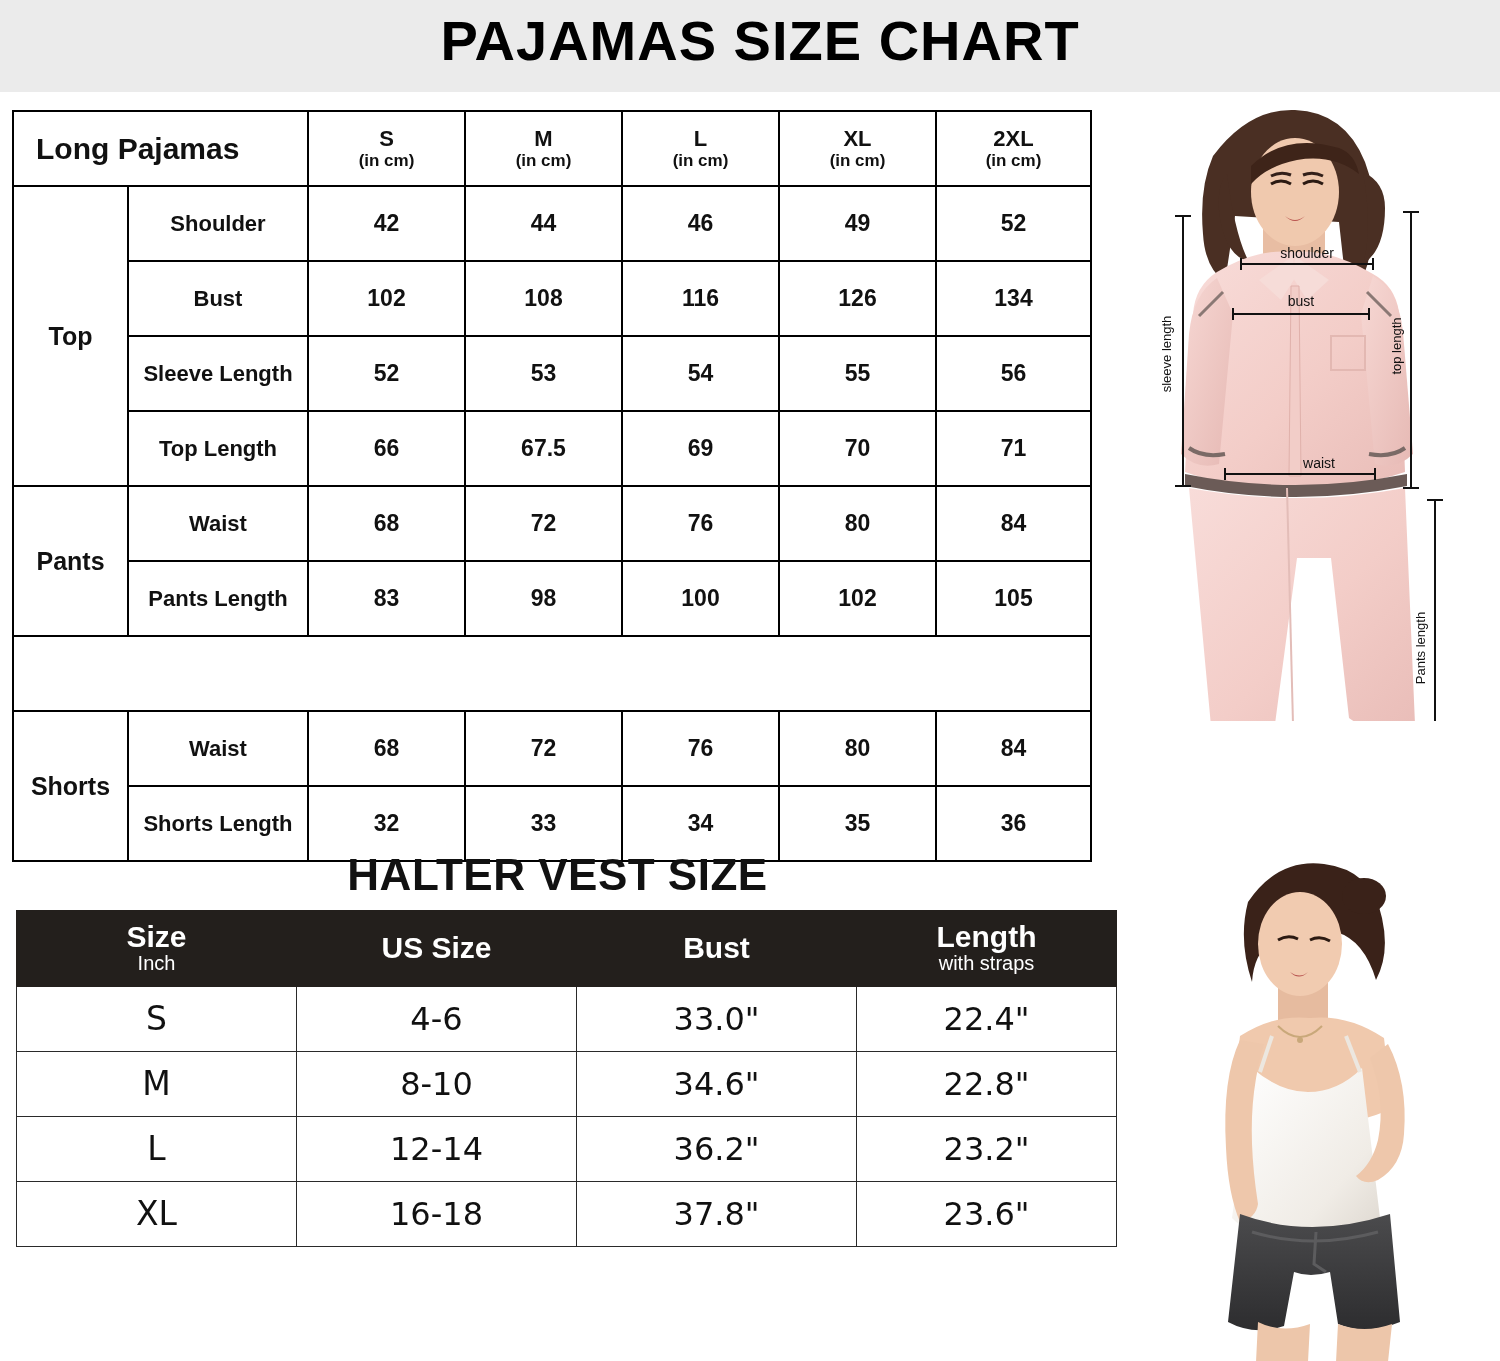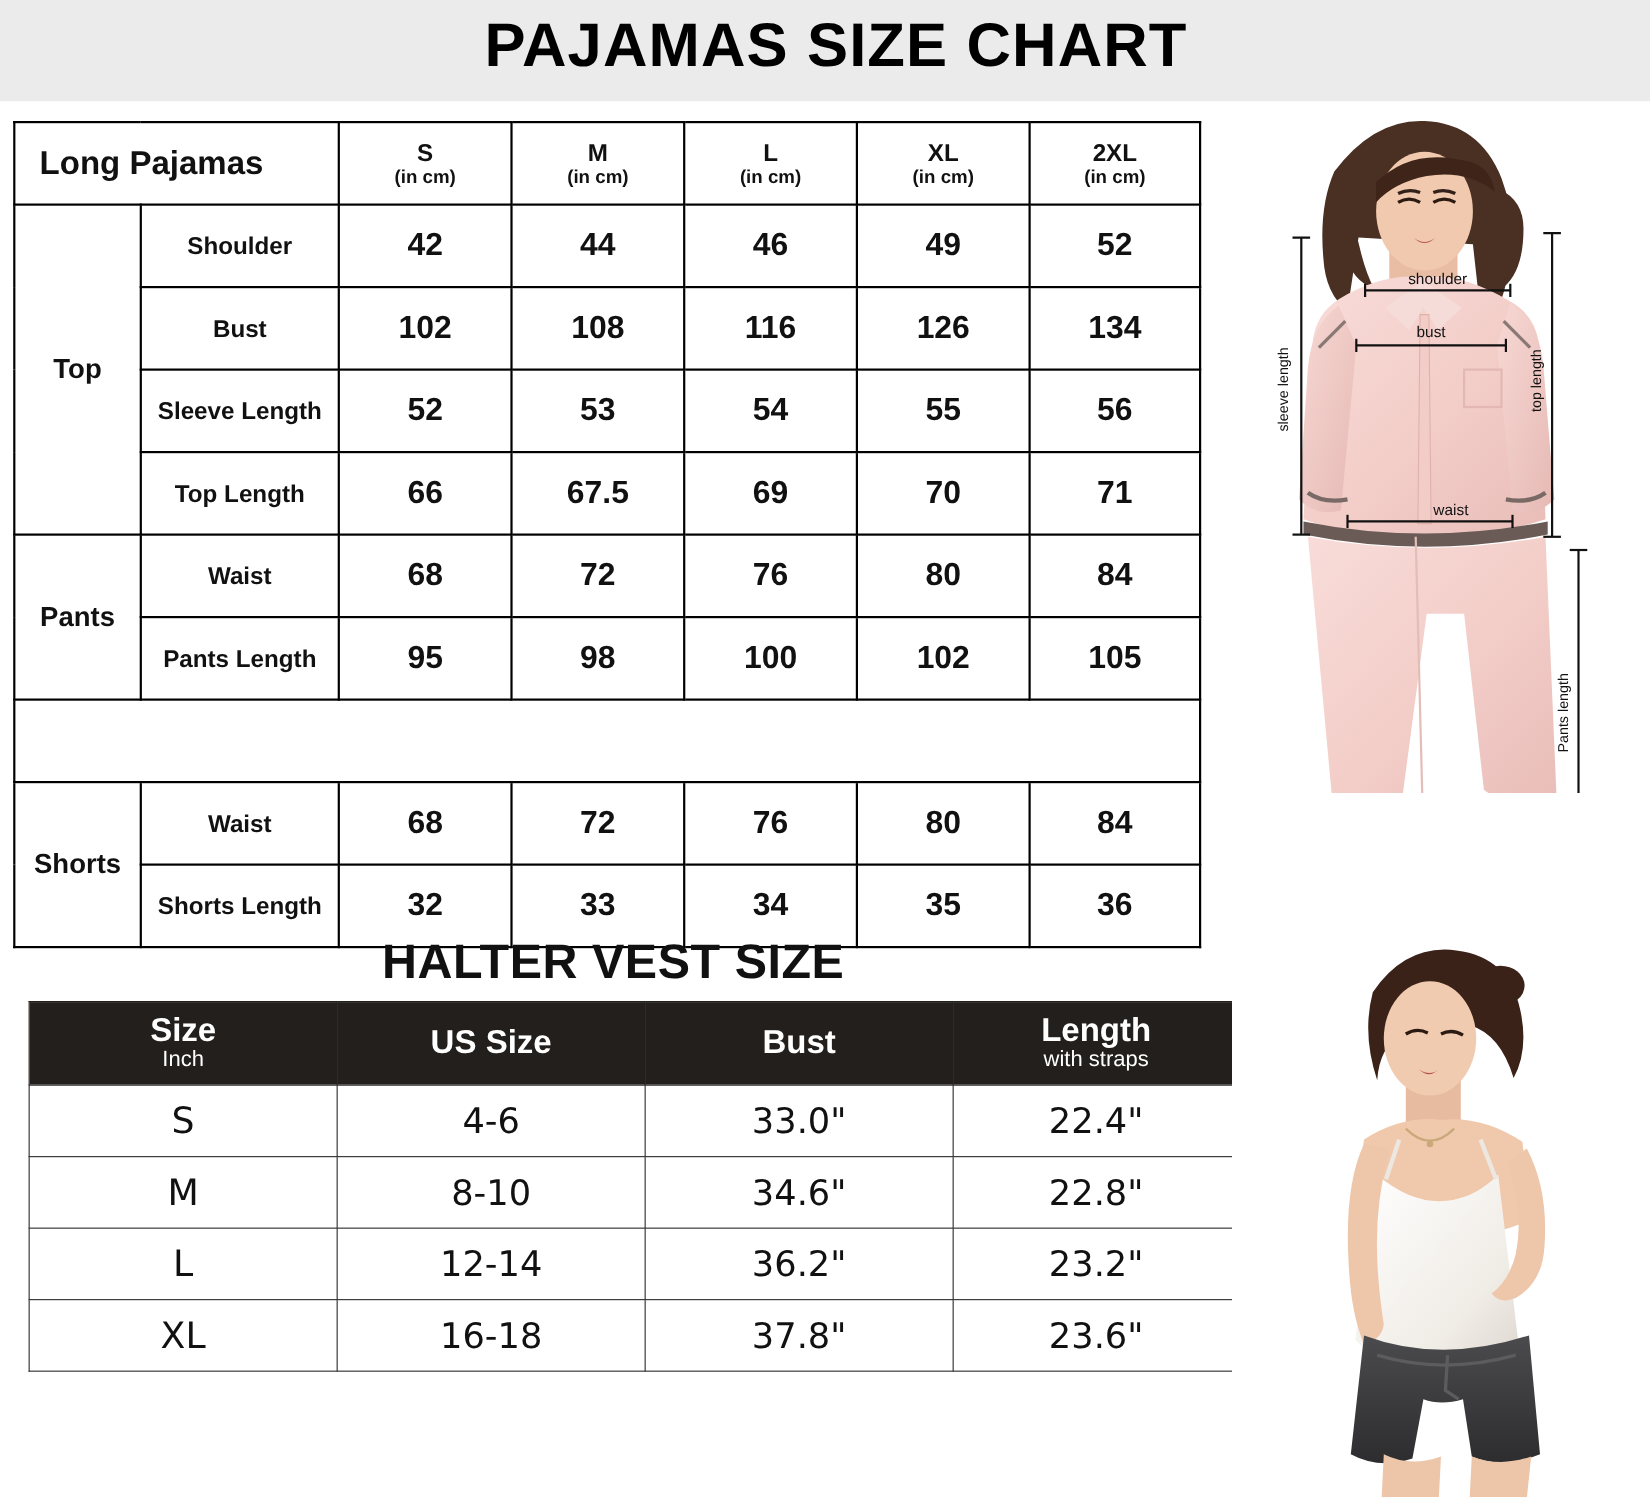--- a/index.html
+++ b/index.html
@@ -55,34 +55,34 @@
   table.pj td.corner{
     font-size:30px;
     text-align:left;
     padding-left:22px;
     height:72px;
   }
   table.pj td.sizehead{
     font-size:22px;line-height:1.15;font-weight:bold;
   }
   table.pj td.sizehead .sub{font-size:17px;font-weight:bold;display:block;}
-  table.pj td.val{font-size:29px;}
+  table.pj td.val{font-size:23px;}
   .pj-gap td{border:none;height:10px;padding:0;}
 
   
   .pj-photo{
     position:absolute;left:1105px;top:96px;width:385px;height:625px;
     overflow:hidden;
   }
   
   .hv-title{
     position:absolute;left:0px;top:850px;width:1115px;
     text-align:center;font-size:44px;font-weight:bold;letter-spacing:0.5px;
   }
-  .hv-wrap{position:absolute;left:26px;top:910px;width:1100px;}
+  .hv-wrap{position:absolute;left:16px;top:910px;width:1100px;}
   table.hv{border-collapse:collapse;width:1100px;table-layout:fixed;}
   table.hv th{
     background:#231f1c;color:#ffffff;
     font-size:30px;font-weight:bold;
     padding:10px 4px 12px 4px;
     border:1px solid #231f1c;
     line-height:1.05;
   }
   table.hv th .sub{display:block;font-size:20px;font-weight:normal;}
   table.hv td{
@@ -183,21 +183,21 @@
           <td class="group" rowspan="2">Pants</td>
           <td class="rowlab">Waist</td>
           <td class="val">68</td>
           <td class="val">72</td>
           <td class="val">76</td>
           <td class="val">80</td>
           <td class="val">84</td>
         </tr>
         <tr>
           <td class="rowlab">Pants Length</td>
-          <td class="val">95</td>
+          <td class="val">83</td>
           <td class="val">98</td>
           <td class="val">100</td>
           <td class="val">102</td>
           <td class="val">105</td>
         </tr>
 
         <tr class="pj-gap">
           <td colspan="7"></td>
         </tr>
 

